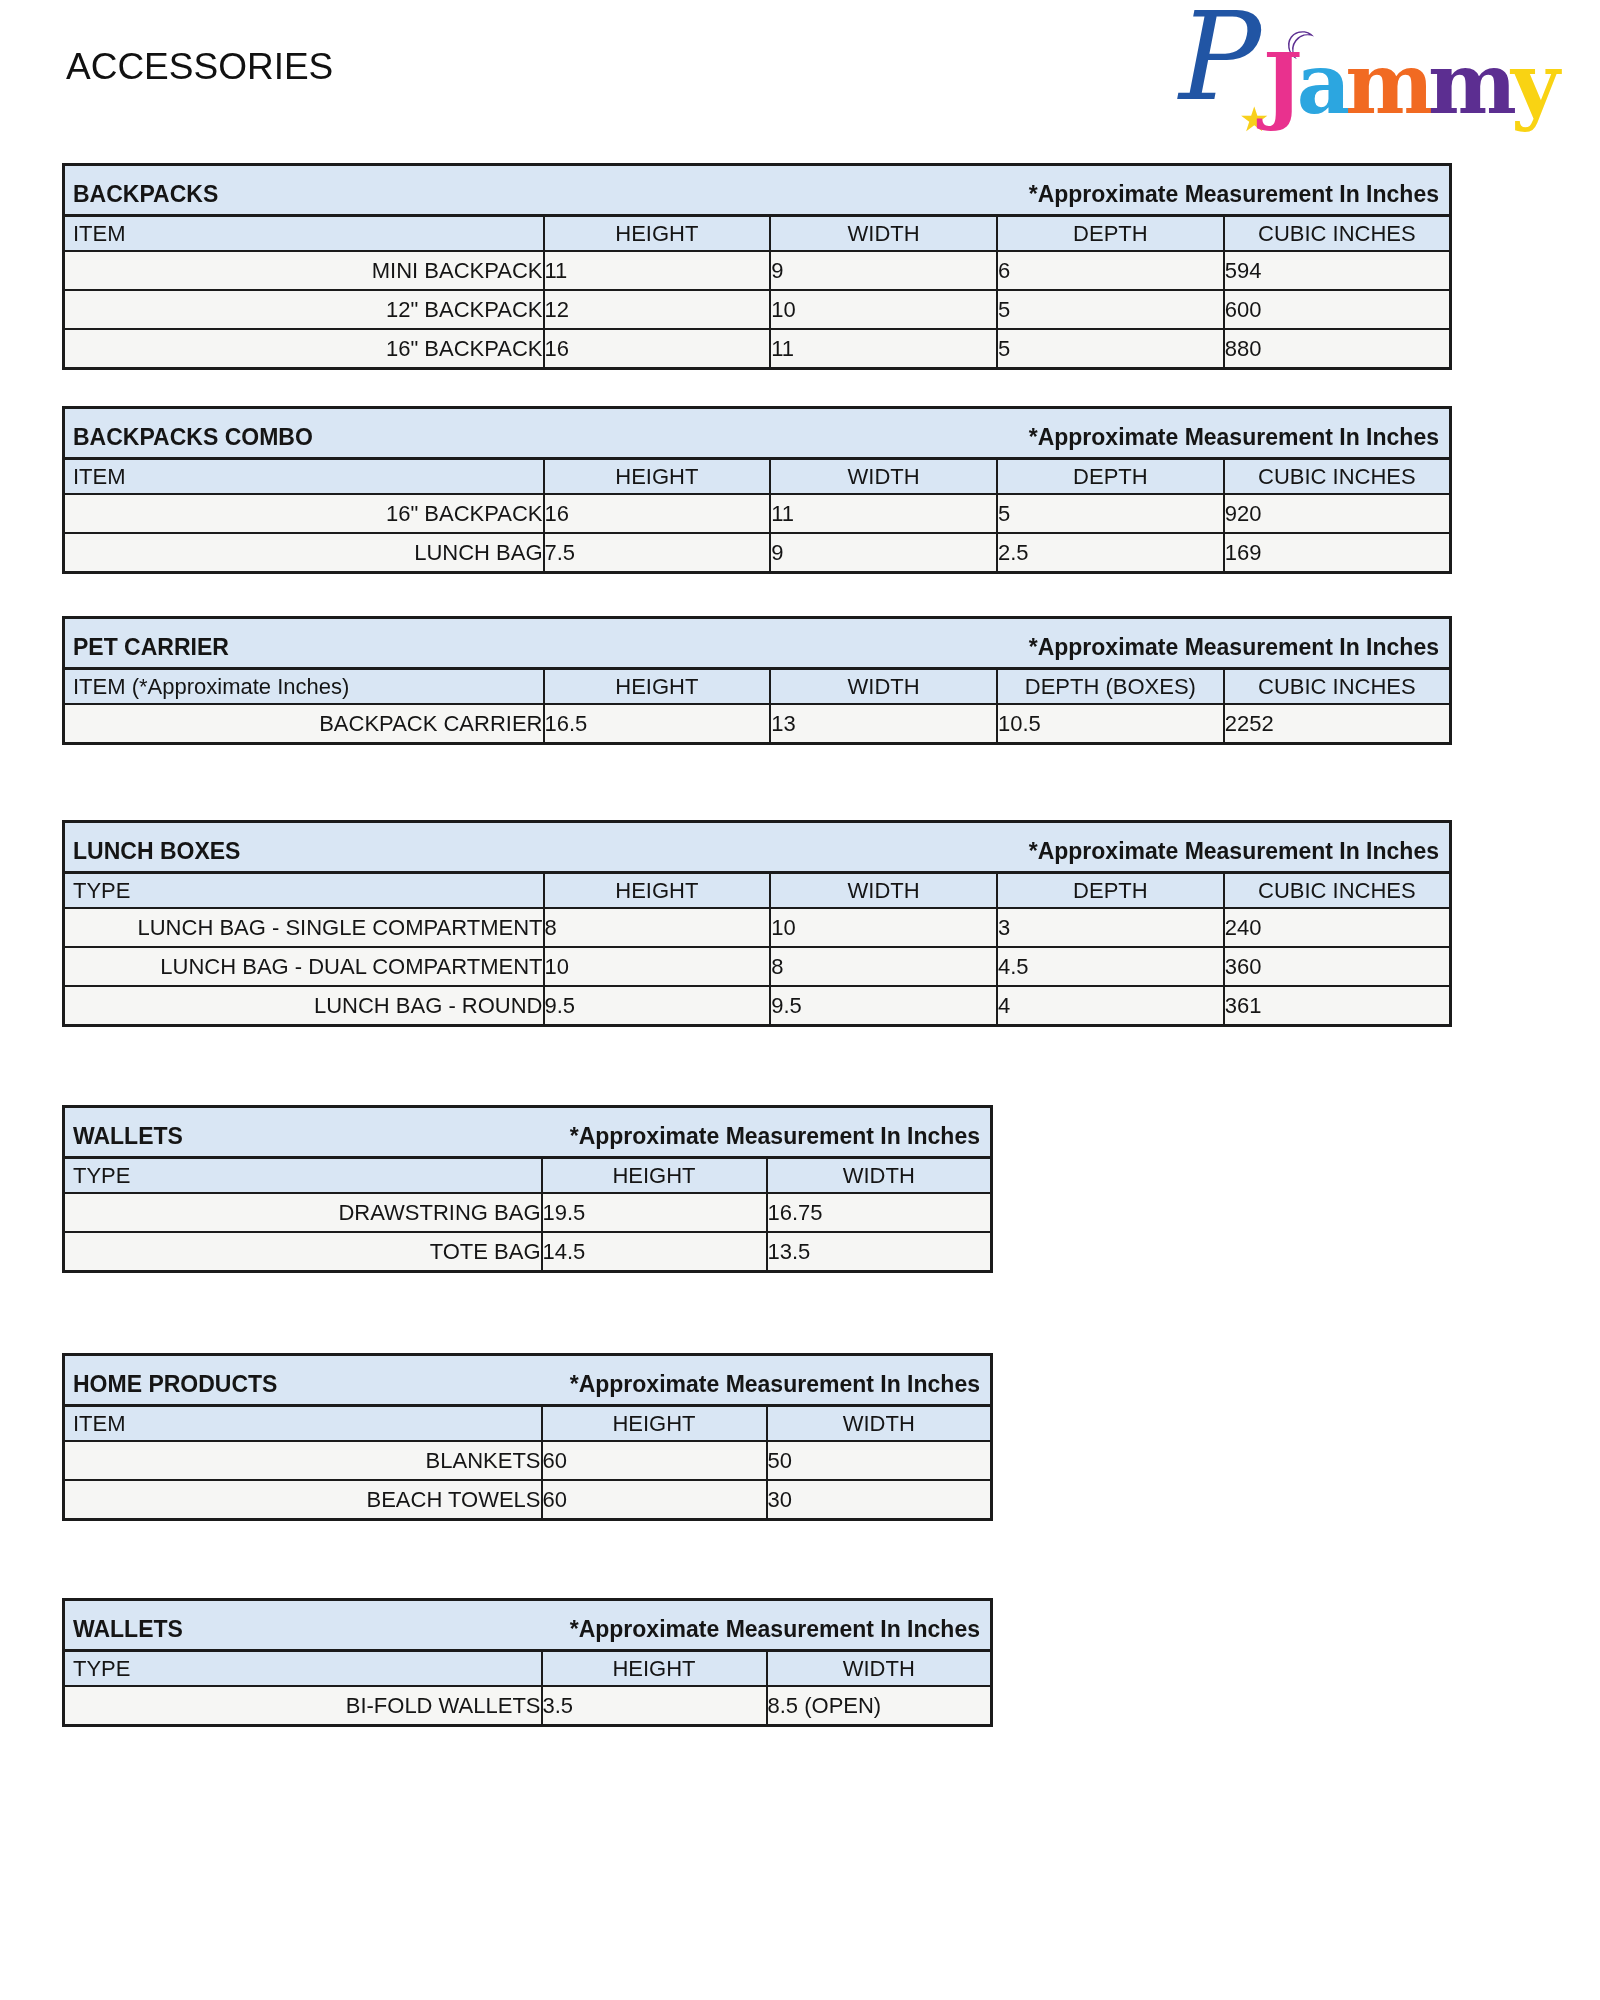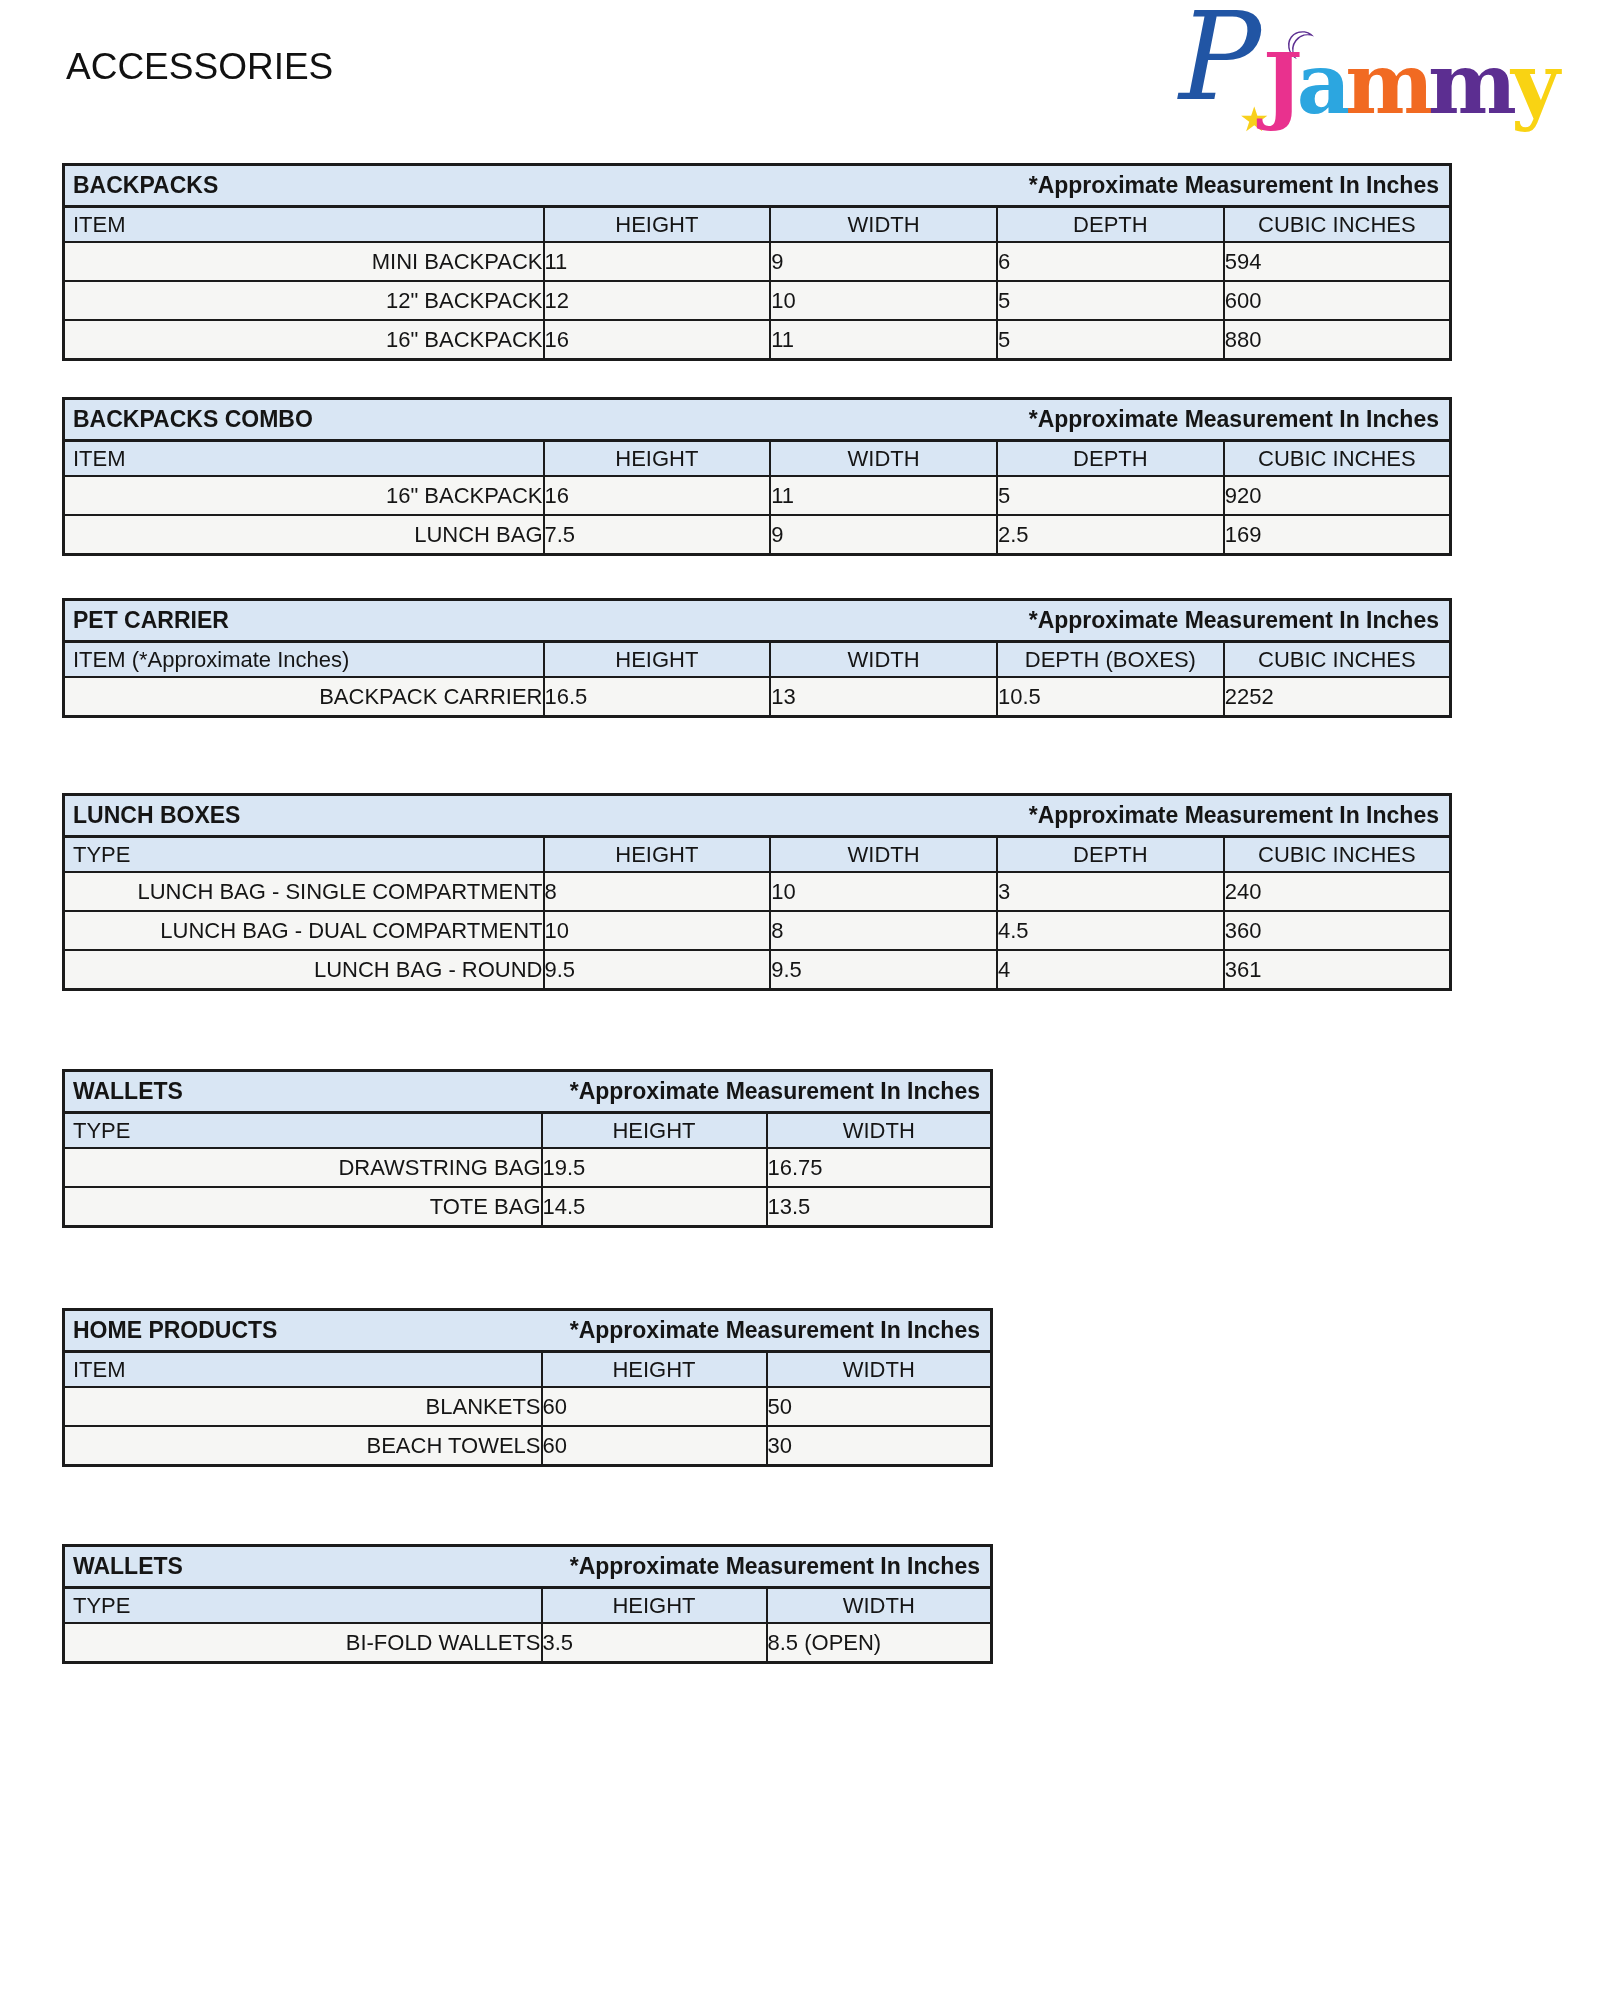--- a/index.html
+++ b/index.html
@@ -44,21 +44,21 @@
   }
   table.acc.wide{width:1390px;}
   table.acc.narrow{width:931px;}
   table.acc td,table.acc th{
     border:2px solid var(--border);
     overflow:hidden;white-space:nowrap;vertical-align:middle;
   }
   tr.trow td{
     background:var(--hdr);height:39px;
     border-bottom:3px solid var(--border);
-    font-weight:700;font-size:23px;padding:0 10px 0 8px;
+    font-weight:700;font-size:23px;padding:9px 10px 0 8px;
   }
   tr.trow .tname{float:left;}
   tr.trow .tnote{float:right;}
   tr.hrow th{
     background:var(--hdr);height:33px;
     font-size:22px;font-weight:400;text-align:center;padding:0;
   }
   tr.hrow th.left{text-align:left;padding-left:8px;}
   tr.drow td{
     background:var(--row);height:37px;

